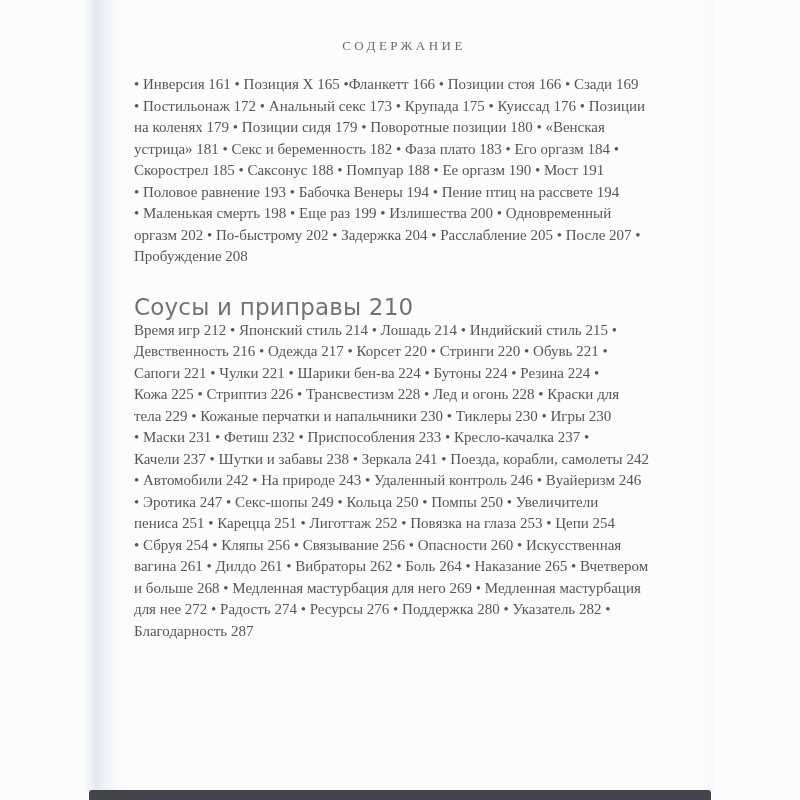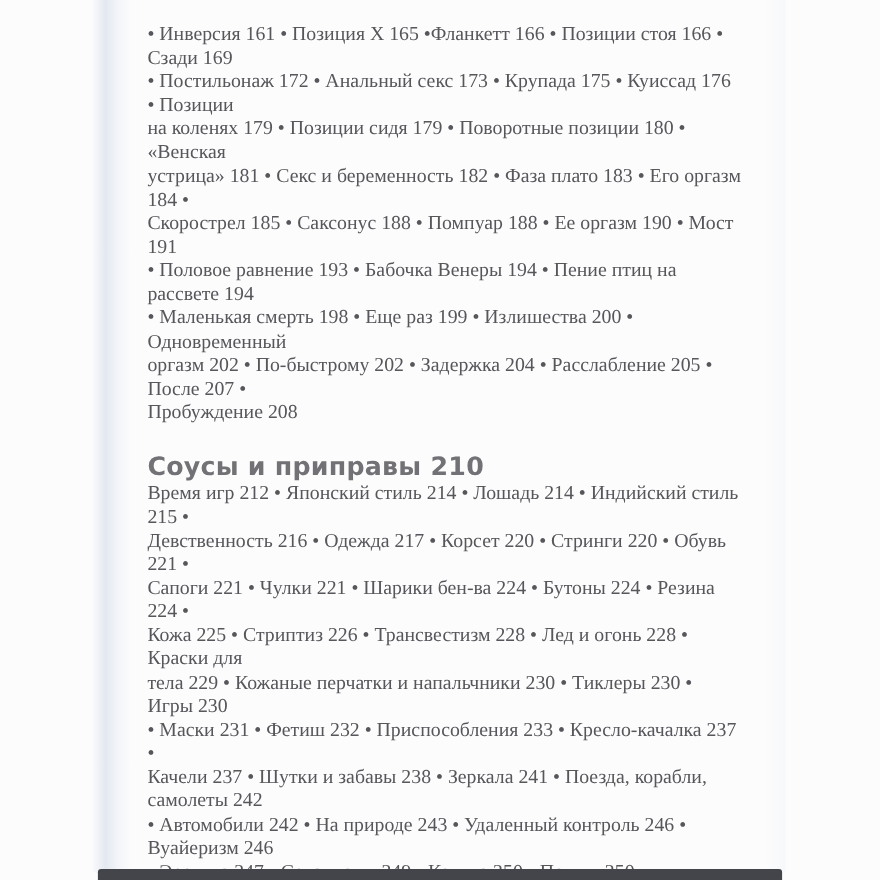--- a/index.html
+++ b/index.html
@@ -62,49 +62,50 @@
   .toc-header {
     margin-top: 38px;
     text-align: center;
     font-size: 13px;
     letter-spacing: 3.5px;
     color: #6f696d;
     font-weight: 400;
   }
   .toc-para {
     margin-top: 20px;
-    font-size: 18px;
+    font-size: 15px;
     line-height: 21.5px;
     color: #56565b;
     white-space: pre-line;
     text-align: left;
   }
   .section-heading {
     margin-top: 26px;
     font-family: "DejaVu Sans", sans-serif;
     font-size: 23px;
     line-height: 26px;
     color: #727276;
-    font-weight: 700;
+    font-weight: 400;
     letter-spacing: 0.2px;
   }
   .toc-para.second {
     margin-top: 0;
   }
 </style>
 </head>
 <body>
 
 <div class="photo">
 
   <div class="spine-shadow"></div>
   <div class="right-shade"></div>
 
   <div class="content">
 
+    <div class="toc-header">СОДЕРЖАНИЕ</div>
 
     <div class="toc-para">• Инверсия 161 • Позиция X 165 •Фланкетт 166 • Позиции стоя 166 • Сзади 169
 • Постильонаж 172 • Анальный секс 173 • Крупада 175 • Куиссад 176 • Позиции
 на коленях 179 • Позиции сидя 179 • Поворотные позиции 180 • «Венская
 устрица» 181 • Секс и беременность 182 • Фаза плато 183 • Его оргазм 184 •
 Скорострел 185 • Саксонус 188 • Помпуар 188 • Ее оргазм 190 • Мост 191
 • Половое равнение 193 • Бабочка Венеры 194 • Пение птиц на рассвете 194
 • Маленькая смерть 198 • Еще раз 199 • Излишества 200 • Одновременный
 оргазм 202 • По-быстрому 202 • Задержка 204 • Расслабление 205 • После 207 •
 Пробуждение 208</div>

